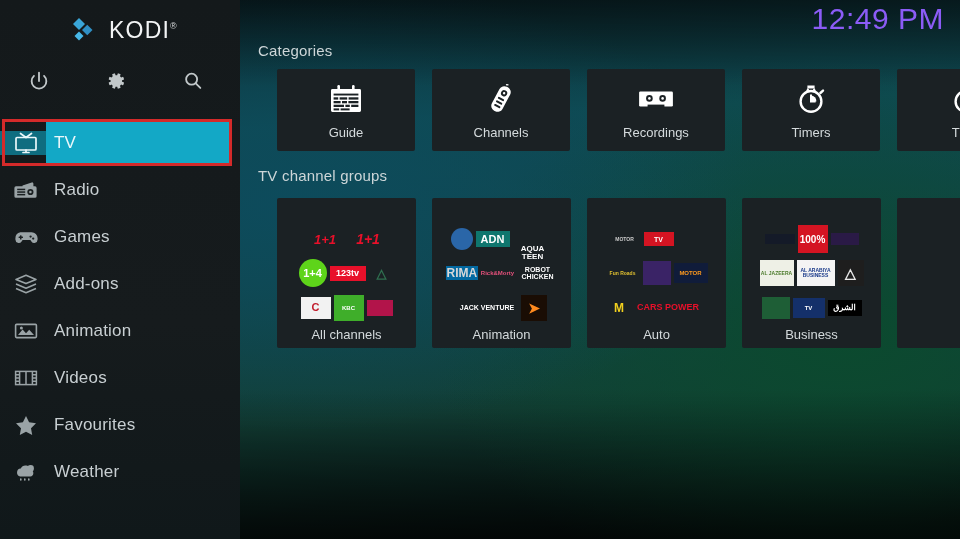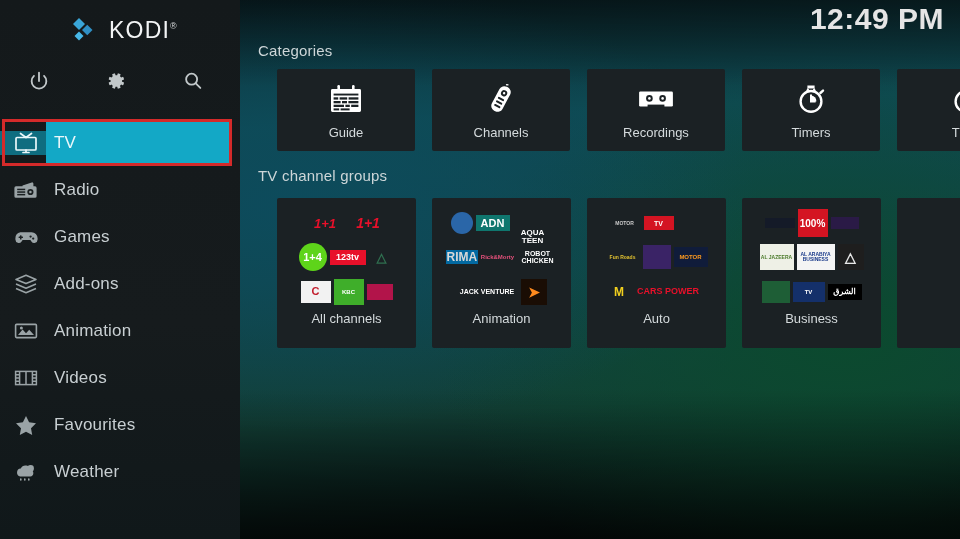--- a/index.html
+++ b/index.html
@@ -84,21 +84,21 @@
     position: absolute; left: 2px; top: 119px;
     width: 230px; height: 47px;
     border: 3px solid #d42a2a;
     pointer-events: none;
     z-index: 5;
   }
 
   
   .clock {
     position: absolute; right: 16px; top: 2px;
-    color: #e5e5e5; font-size: 30px; font-weight: 700; letter-spacing: .5px;
+    color: #8b5cf6; font-size: 30px; font-weight: 400; letter-spacing: .5px;
   }
 
   
   .content { position: absolute; left: 240px; top: 0; right: 0; bottom: 0; }
   .section-title {
     position: absolute;
     color: #cdd6d8; font-size: 15px; font-weight: 400; letter-spacing: .2px;
   }
   .row { position: absolute; display: flex; }
 
@@ -114,21 +114,21 @@
   .cat-card .cc-label {
     color: #d4dadc; font-size: 13px; margin-top: 7px; white-space: nowrap;
   }
 
   .grp-card {
     width: 139px; height: 150px; margin-right: 16px;
     background: #1b2124;
     border-radius: 2px;
     flex: none; cursor: pointer;
     display: flex; flex-direction: column; align-items: center;
-    padding-top: 8px;
+    padding-top: 24px;
     overflow: hidden;
   }
   .grp-thumb {
     width: 125px; height: 103px;
     display: flex; flex-direction: column; justify-content: space-around;
     align-items: center;
   }
   .grp-card .gc-label {
     color: #d4dadc; font-size: 13px; white-space: nowrap; margin-top: 2px;
   }

